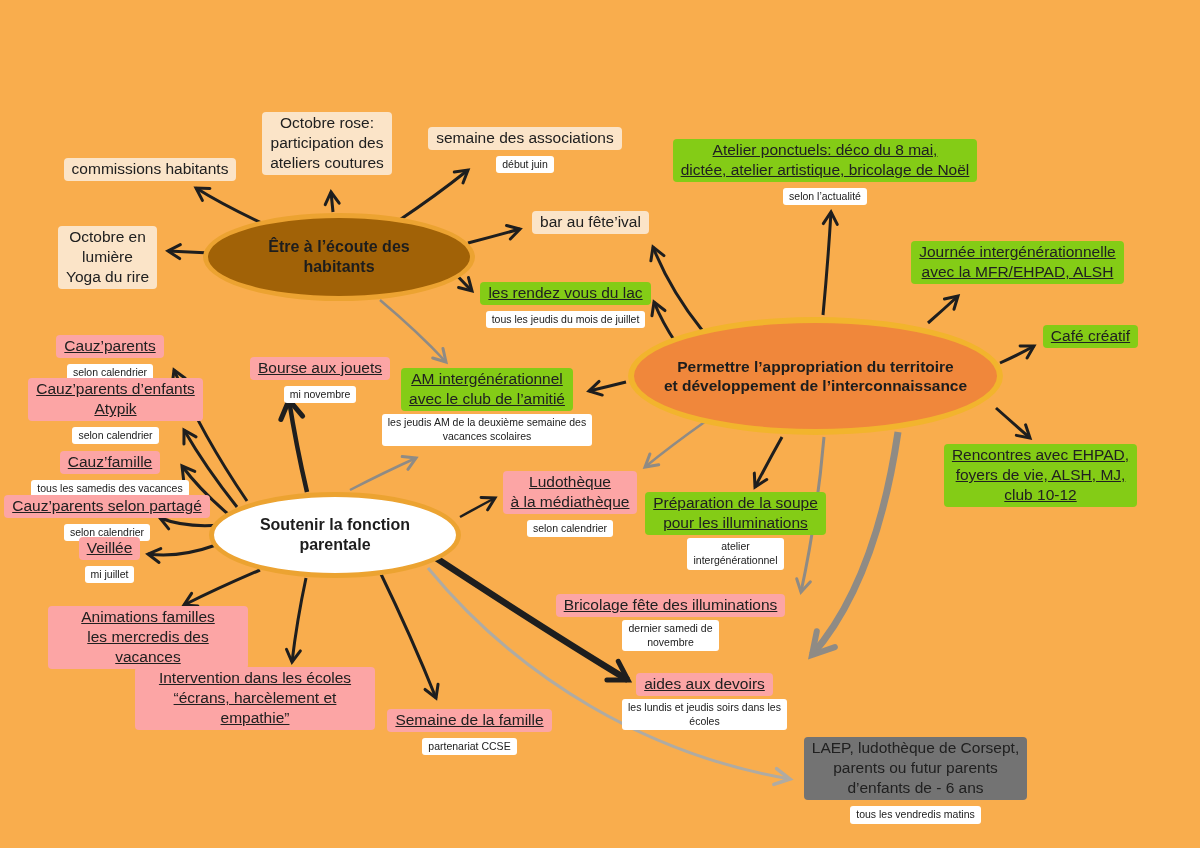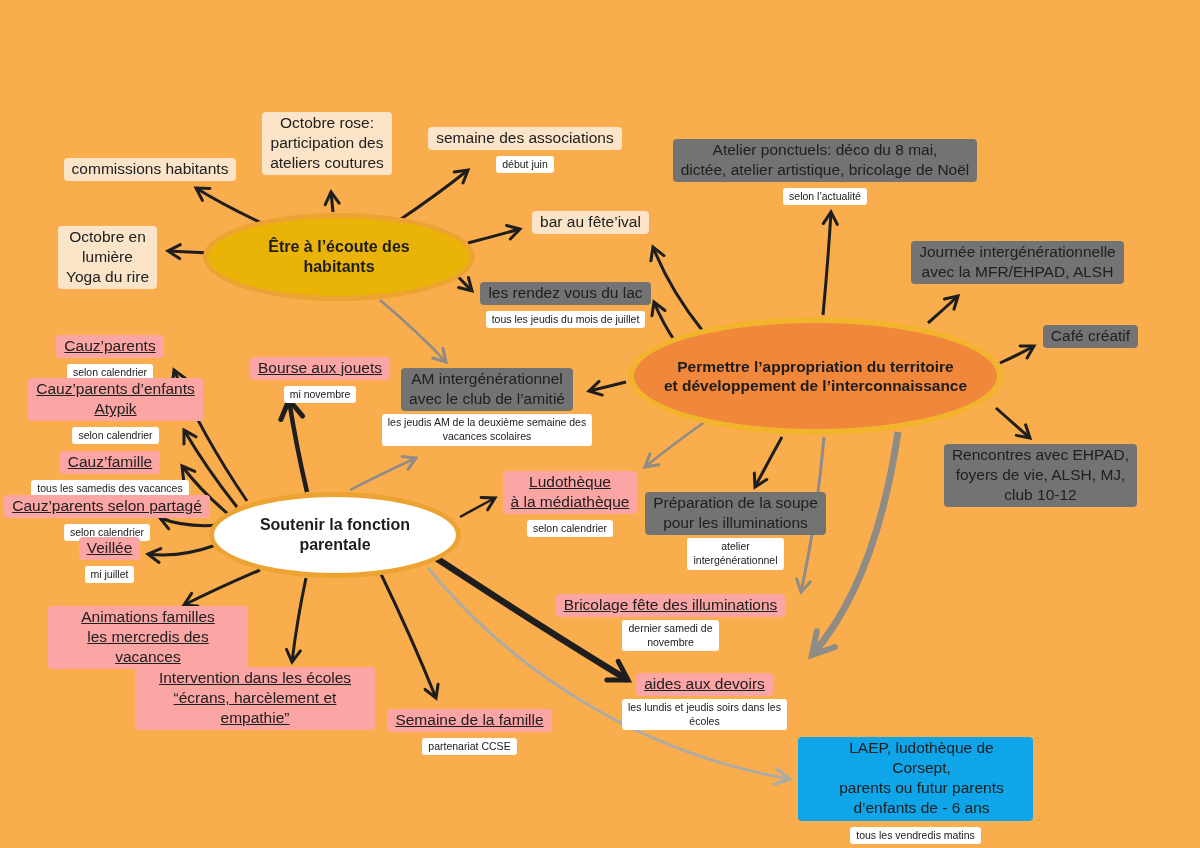--- a/index.html
+++ b/index.html
@@ -7,29 +7,29 @@
     position:relative;width:1200px;height:848px;background:#F9AD4D;overflow:hidden;
     font-family:"Liberation Sans", sans-serif;color:#202020;
   }
   .arrows{position:absolute;left:0;top:0;z-index:1;pointer-events:none;}
   .hub{
     position:absolute;z-index:2;border-radius:50%;
     display:flex;align-items:center;justify-content:center;text-align:center;
     font-weight:bold;color:#1d1d1d;box-sizing:border-box;padding:0 26px;
     white-space:pre-line;line-height:1.25;
   }
-  .hub-ecoute{left:203px;top:213px;width:272px;height:88px;background:#eab308;border:5px solid #ECA331;font-size:16px;text-align:center;}
+  .hub-ecoute{left:203px;top:213px;width:272px;height:88px;background:#a16207;border:5px solid #ECA331;font-size:16px;text-align:center;}
   .hub-territoire{left:628px;top:317px;width:375px;height:118px;background:#F0873B;border:6px solid #F2B42D;font-size:15.5px;}
   .hub-parentale{left:209px;top:492px;width:252px;height:86px;background:#ffffff;border:5px solid #ECA331;font-size:16px;}
   .node{position:absolute;z-index:2;text-align:center;font-size:15.5px;line-height:1.3;}
   .chip{display:inline-block;padding:1px 8px 2px;border-radius:4px;white-space:pre-line;}
   .chip-cream{background:#FBE4C8;}
-  .chip-orange{background:#737373;}
+  .chip-orange{background:#84cc16;text-decoration:underline;}
   .chip-yellow{background:#fca5a5;text-decoration:underline;}
-  .chip-green{background:#0ea5e9;padding-left:20px;}
+  .chip-green{background:#737373;}
   .sub{display:block;margin-top:3px;}
   .sub .chip{background:#FFFFFF;font-size:10.5px;padding:1px 6px 2px;border-radius:3px;line-height:1.35;}
   .sub-gap{}
 </style>
 </head>
 <body>
 
 <div class="canvas">
 
   <svg class="arrows" width="1200" height="848" viewBox="0 0 1200 848">

